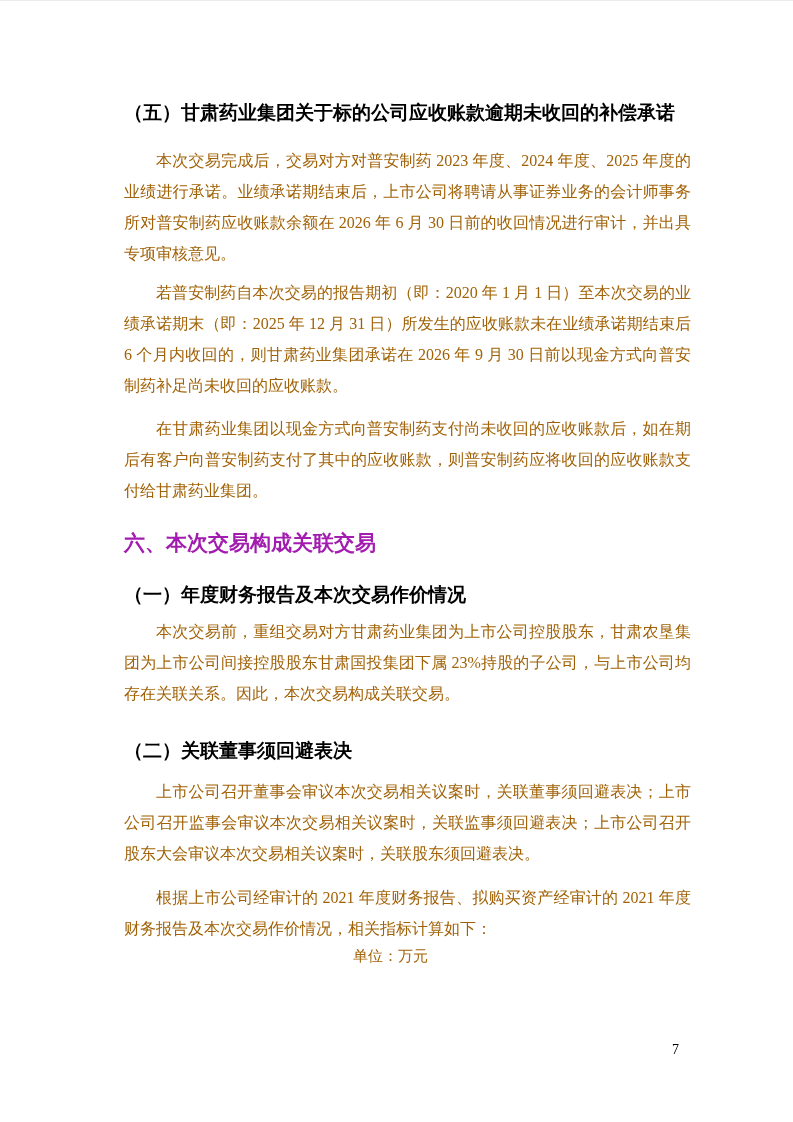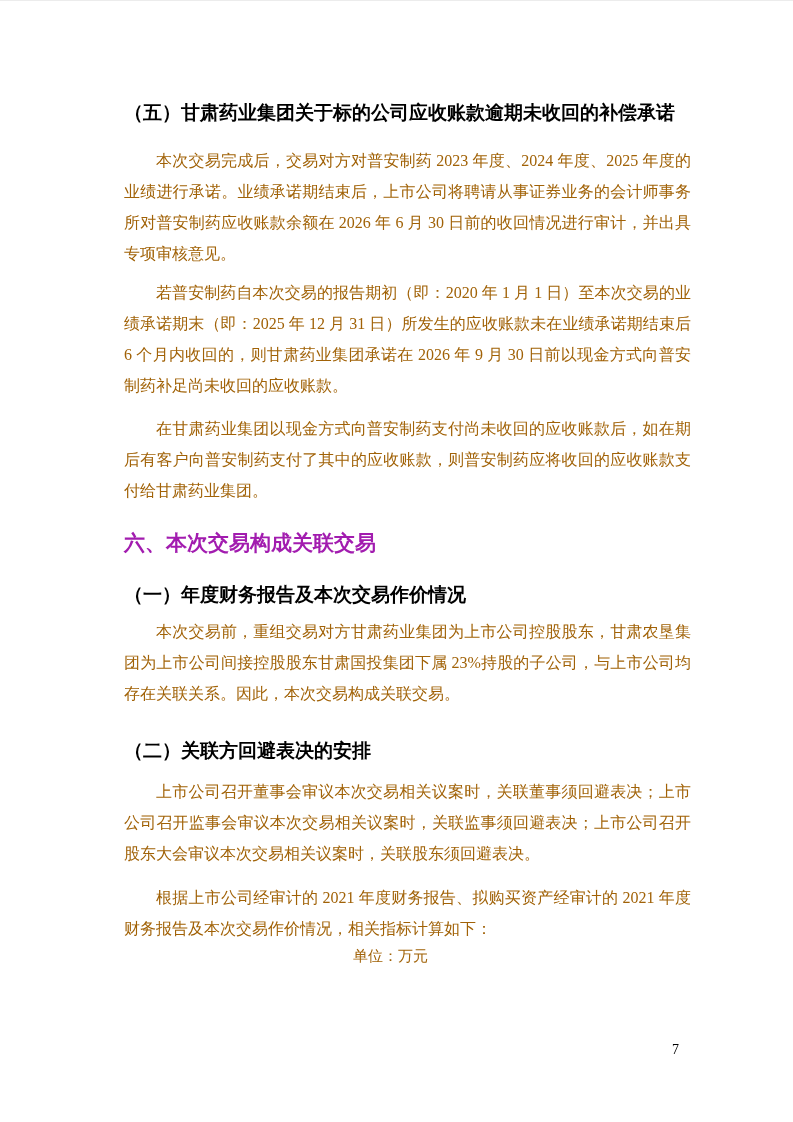--- a/index.html
+++ b/index.html
@@ -90,21 +90,21 @@
     <p class="para m-p2">若普安制药自本次交易的报告期初（即：2020 年 1 月 1 日）至本次交易的业绩承诺期末（即：2025 年 12 月 31 日）所发生的应收账款未在业绩承诺期结束后 6 个月内收回的，则甘肃药业集团承诺在 2026 年 9 月 30 日前以现金方式向普安制药补足尚未收回的应收账款。</p>
 
     <p class="para m-p3">在甘肃药业集团以现金方式向普安制药支付尚未收回的应收账款后，如在期后有客户向普安制药支付了其中的应收账款，则普安制药应将收回的应收账款支付给甘肃药业集团。</p>
 
     <div class="h-l1 m-h6">六、本次交易构成关联交易</div>
 
     <div class="h-l2 m-h6a">（一）年度财务报告及本次交易作价情况</div>
 
     <p class="para m-p4">本次交易前，重组交易对方甘肃药业集团为上市公司控股股东，甘肃农垦集团为上市公司间接控股股东甘肃国投集团下属 23%持股的子公司，与上市公司均存在关联关系。因此，本次交易构成关联交易。</p>
 
-    <div class="h-l2 m-h6b">（二）关联方回避表决的安排</div>
+    <div class="h-l2 m-h6b">（二）关联董事须回避表决</div>
 
     <p class="para m-p5">上市公司召开董事会审议本次交易相关议案时，关联董事须回避表决；上市公司召开监事会审议本次交易相关议案时，关联监事须回避表决；上市公司召开股东大会审议本次交易相关议案时，关联股东须回避表决。</p>
 
 
     <p class="para m-p6">根据上市公司经审计的 2021 年度财务报告、拟购买资产经审计的 2021 年度财务报告及本次交易作价情况，相关指标计算如下：</p>
 
     <div class="unit-note">单位：万元</div>
 
   </div>
 

